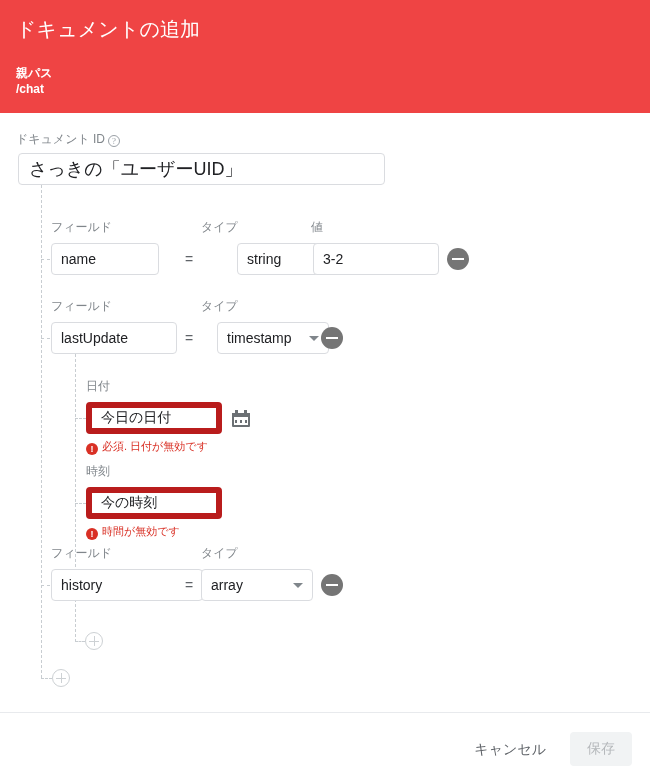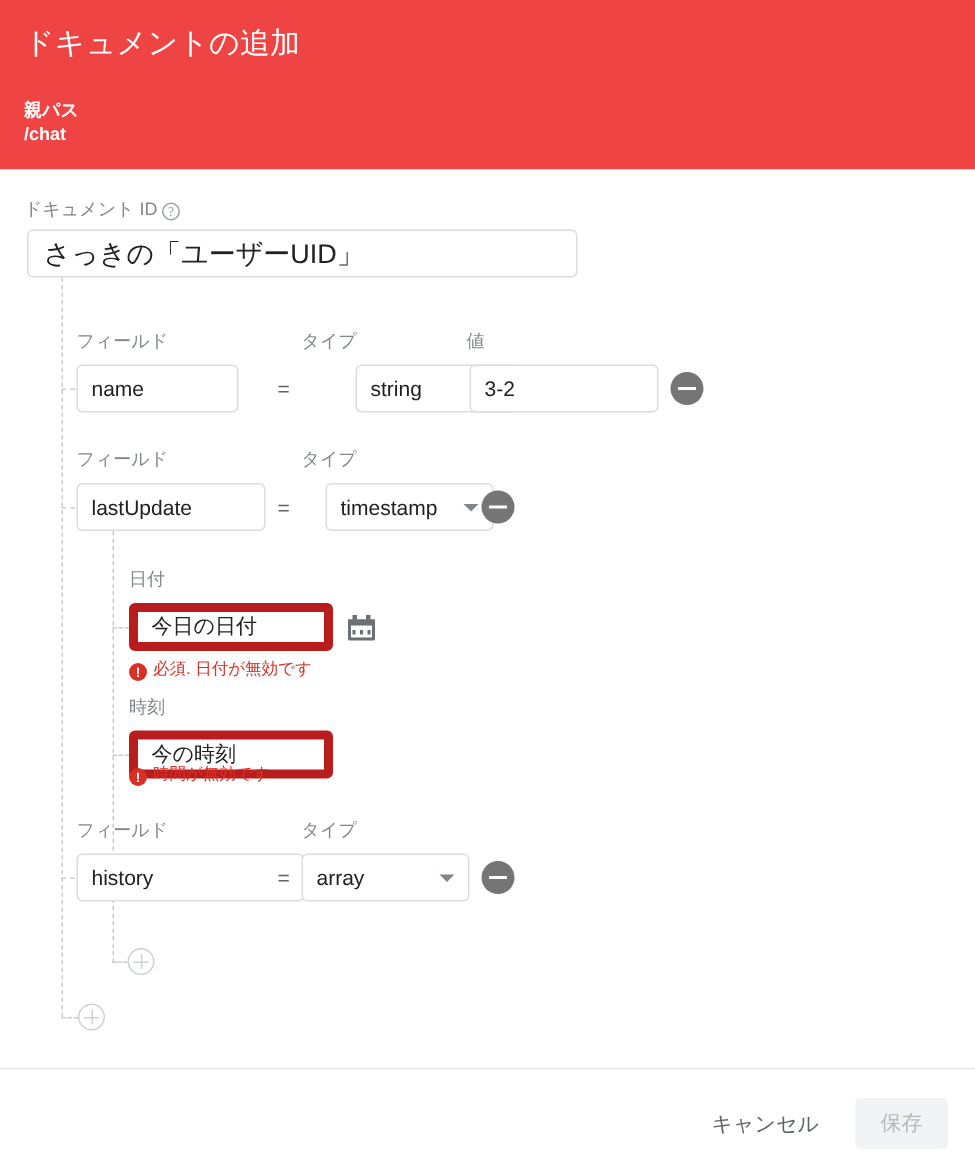--- a/index.html
+++ b/index.html
@@ -348,21 +348,21 @@
     <div class="err-msg" style="left:86px; top:326px;">
       <span class="err-icon">!</span><span>必須. 日付が無効です</span>
     </div>
 
     <div class="hline" style="left:75px; top:390px; width:11px;"></div>
 
     <div class="row-label" style="left:86px; top:350px;">時刻</div>
 
     <input class="txt-input error" type="text" style="left: 86px; top: 374px; width: 136px;" value="今の時刻">
 
-    <div class="err-msg" style="left:86px; top:396px;">
+    <div class="err-msg" style="left:86px; top:411px;">
       <span class="err-icon">!</span><span>時間が無効です</span>
     </div>
 
     <div class="hline" style="left:75px; top:528px; width:10px;"></div>
     <div class="plus-btn" style="left:85px; top:519px;"></div>
 
     <div class="hline" style="left:41px; top:472px; width:9px;"></div>
 
     <div class="row-label" style="left:51px; top:432px;">フィールド</div>
     <div class="row-label" style="left:201px; top:432px;">タイプ</div>

